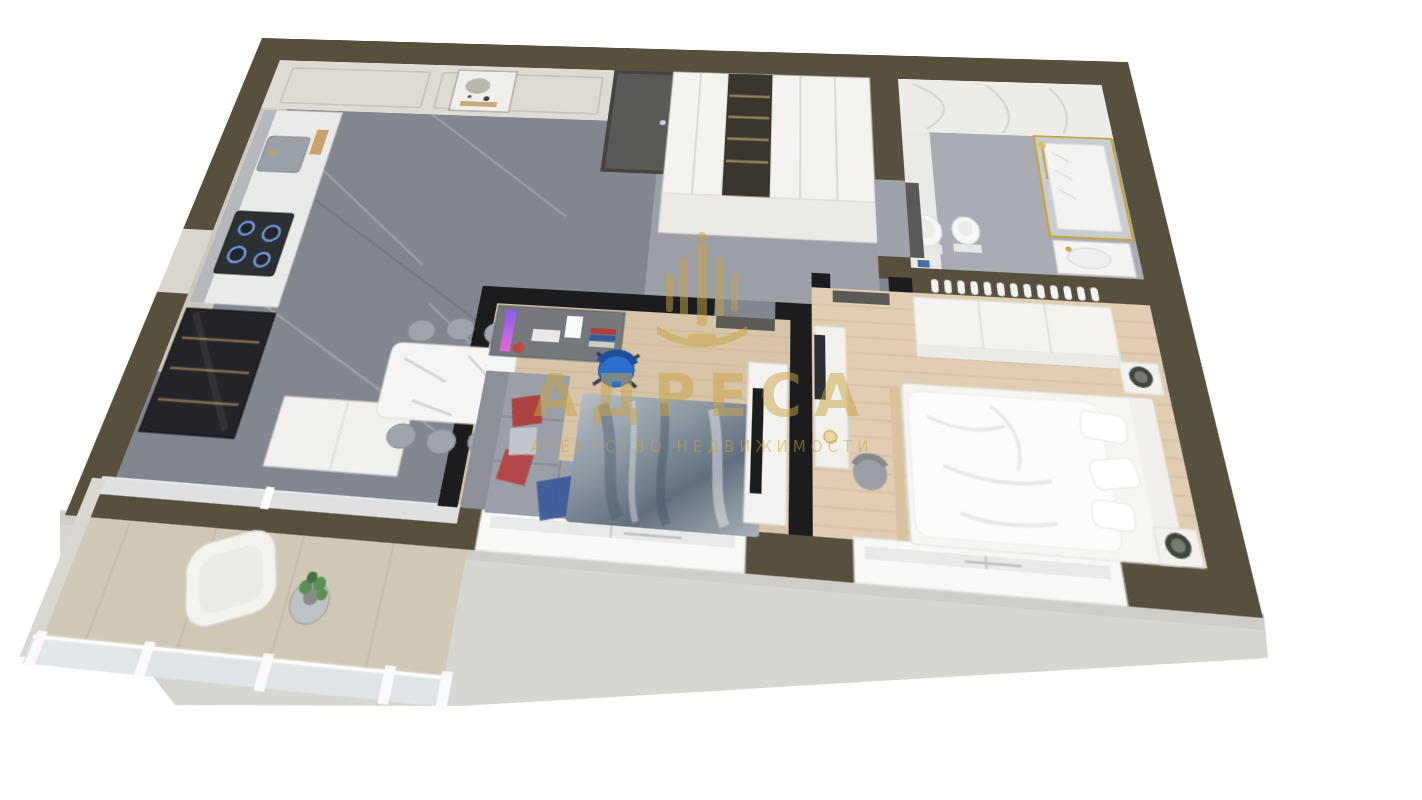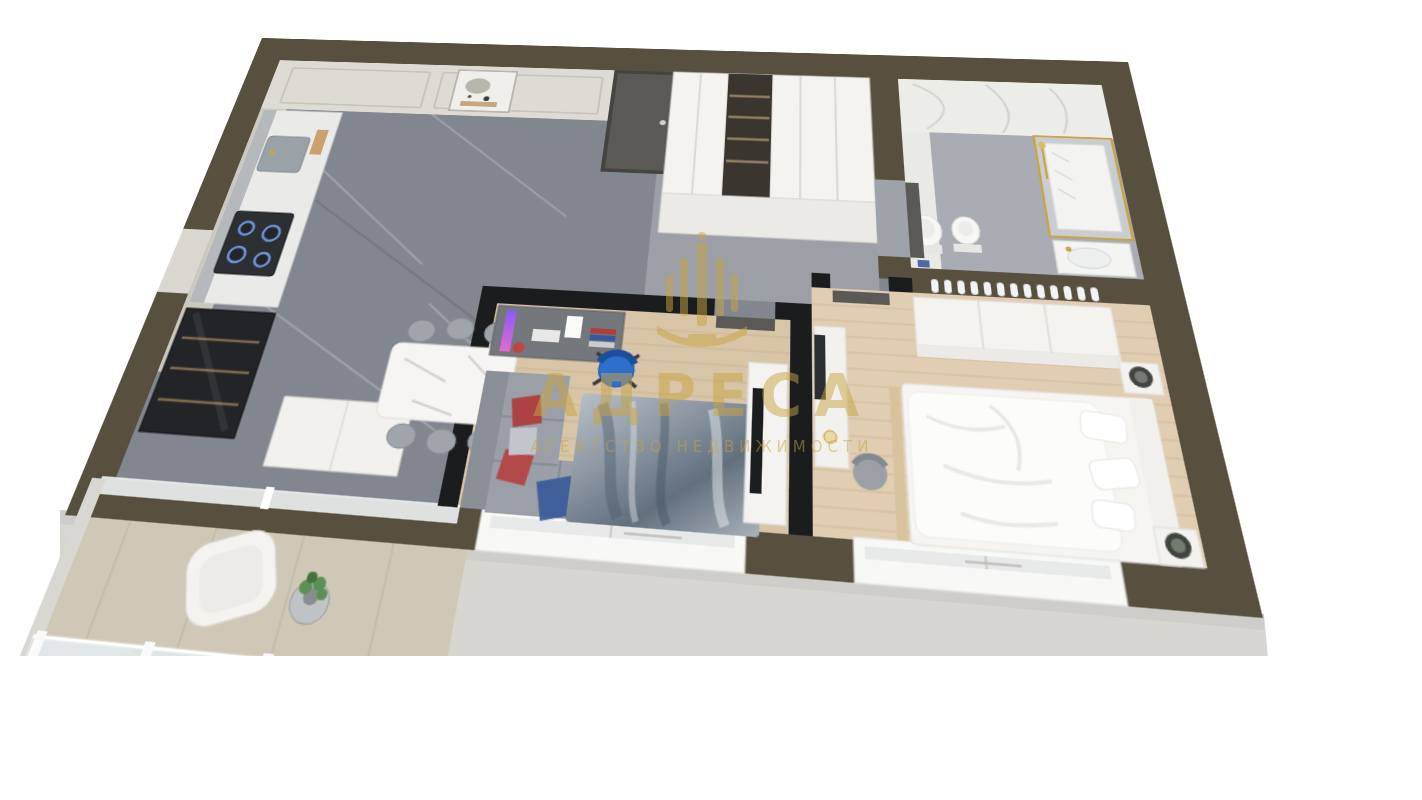--- a/index.html
+++ b/index.html
@@ -1,16 +1,16 @@
 <!DOCTYPE html>
 <html><head>
 <meta charset="utf-8">
 <style>
   html,body{margin:0;padding:0;background:#fff;}
-  #stage{position:relative;width:1422px;height:656px;background:#fff;overflow:hidden;
+  #stage{position:relative;width:1422px;height:800px;background:#fff;overflow:hidden;
          font-family:"DejaVu Sans","Liberation Sans",sans-serif;}
   #underlay{position:absolute;left:0;top:0;z-index:0;}
   #plan-wrap{position:absolute;left:0;top:0;width:900px;height:620px;z-index:1;
     transform-origin:0 0;
     transform:matrix3d(0.84607,0.020282,0,-0.00010298, -0.42867,0.67932,0,-0.00053336, 0,0,1,0, 262,38,0,1);
     filter:blur(0.35px);}
   #watermark{position:absolute;left:452px;top:228px;z-index:2;pointer-events:none;}
   text{font-family:"DejaVu Sans","Liberation Sans",sans-serif;}
 </style>
 </head>

